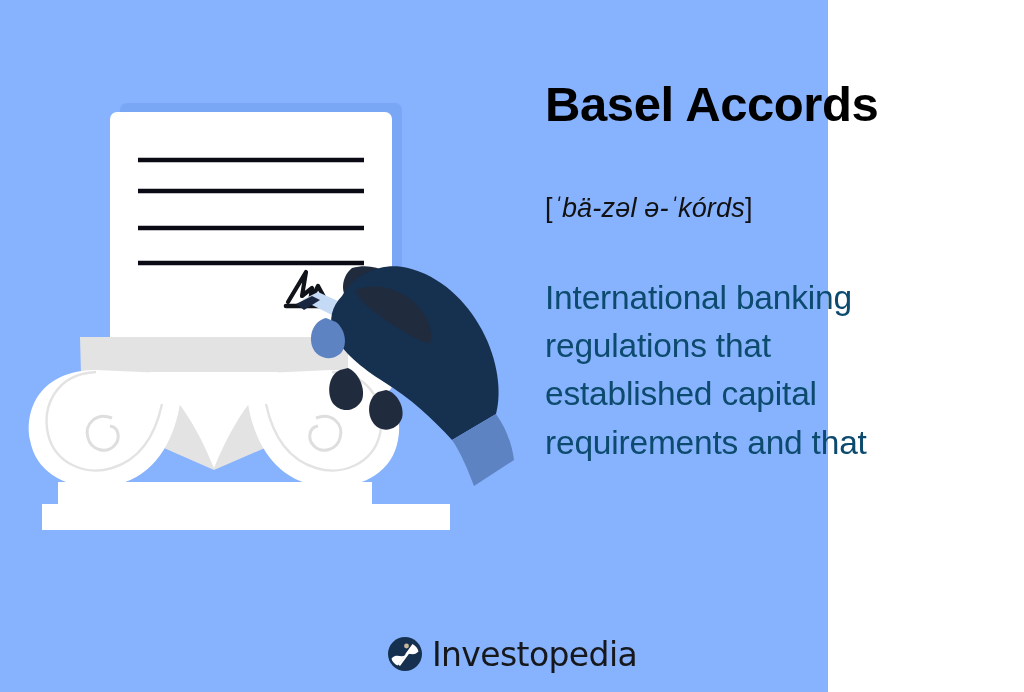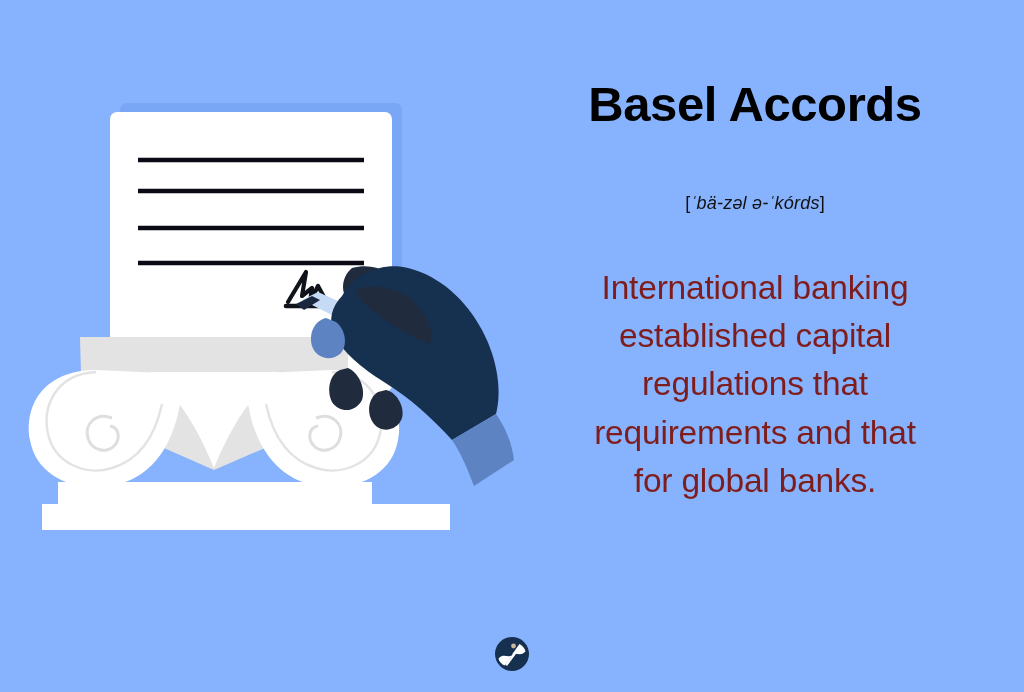--- a/index.html
+++ b/index.html
@@ -8,24 +8,23 @@
   }
   body {
     width: 1024px;
     height: 692px;
     overflow: hidden;
     font-family: "Liberation Sans", sans-serif;
   }
 
   #canvas {
     position: relative;
-    width: 1024px;
+    width: 828px;
     height: 692px;
     background: #87b2fd;
-    text-align: center;
   }
 
   
   #illustration {
     position: absolute;
     left: 0;
     top: 0;
     width: 520px;
     height: 600px;
   }
@@ -48,33 +47,33 @@
     font-weight: bold;
     color: #000000;
     letter-spacing: -0.4px;
     line-height: 1.0;
     margin: 0;
     white-space: nowrap;
   }
 
   #pronunciation {
     margin-top: 64px;
-    font-size: 18px;
+    font-size: 27px;
     color: #111111;
     white-space: nowrap;
     letter-spacing: 0.2px;
   }
   #pronunciation .phon {
     font-style: italic;
   }
 
   #definition {
     margin-top: 50px;
     font-size: 33.5px;
-    color: #7f1d1d;
+    color: #0c4a6e;
     line-height: 1.44;
     letter-spacing: -0.2px;
   }
   #definition .dline {
     display: block;
     white-space: nowrap;
   }
 
   
   #footer-logo {
@@ -192,30 +191,30 @@
   <div id="text-col">
 
     <h1 id="page-title">Basel Accords</h1>
 
     <div id="pronunciation">
       <span>[</span><span class="phon">ˈbä-zəl ə-ˈkórds</span><span>]</span>
     </div>
 
     <div id="definition">
       <span class="dline">International banking</span>
+      <span class="dline">regulations that</span>
       <span class="dline">established capital</span>
-      <span class="dline">regulations that</span>
       <span class="dline">requirements and that</span>
-      <span class="dline">for global banks.</span>
     </div>
   </div>
 
   <div id="footer-logo">
     <svg id="logo-mark" viewBox="0 0 36 36" xmlns="http://www.w3.org/2000/svg">
       <circle cx="18" cy="18" r="17" fill="#16304f"></circle>
       <path d="M4.5 22.5 C10 17 13 22 18 19.5 L10.5 29.5 C7.5 28 5 25.6 4.5 22.5 Z" fill="#ffffff"></path>
       <path d="M31.5 15.5 C26 21 23 16 18 18.5 L25.5 8 C28.6 9.6 30.9 12.3 31.5 15.5 Z" fill="#ffffff"></path>
       <path d="M11 28.5 L25 9.5 L27 11 L13 30 Z" fill="#ffffff"></path>
       <circle cx="19.5" cy="10" r="2.4" fill="#c9b89a"></circle>
     </svg>
+    <span id="logo-wordmark">Investopedia</span>
   </div>
 
 </div>
 
 </body></html>

